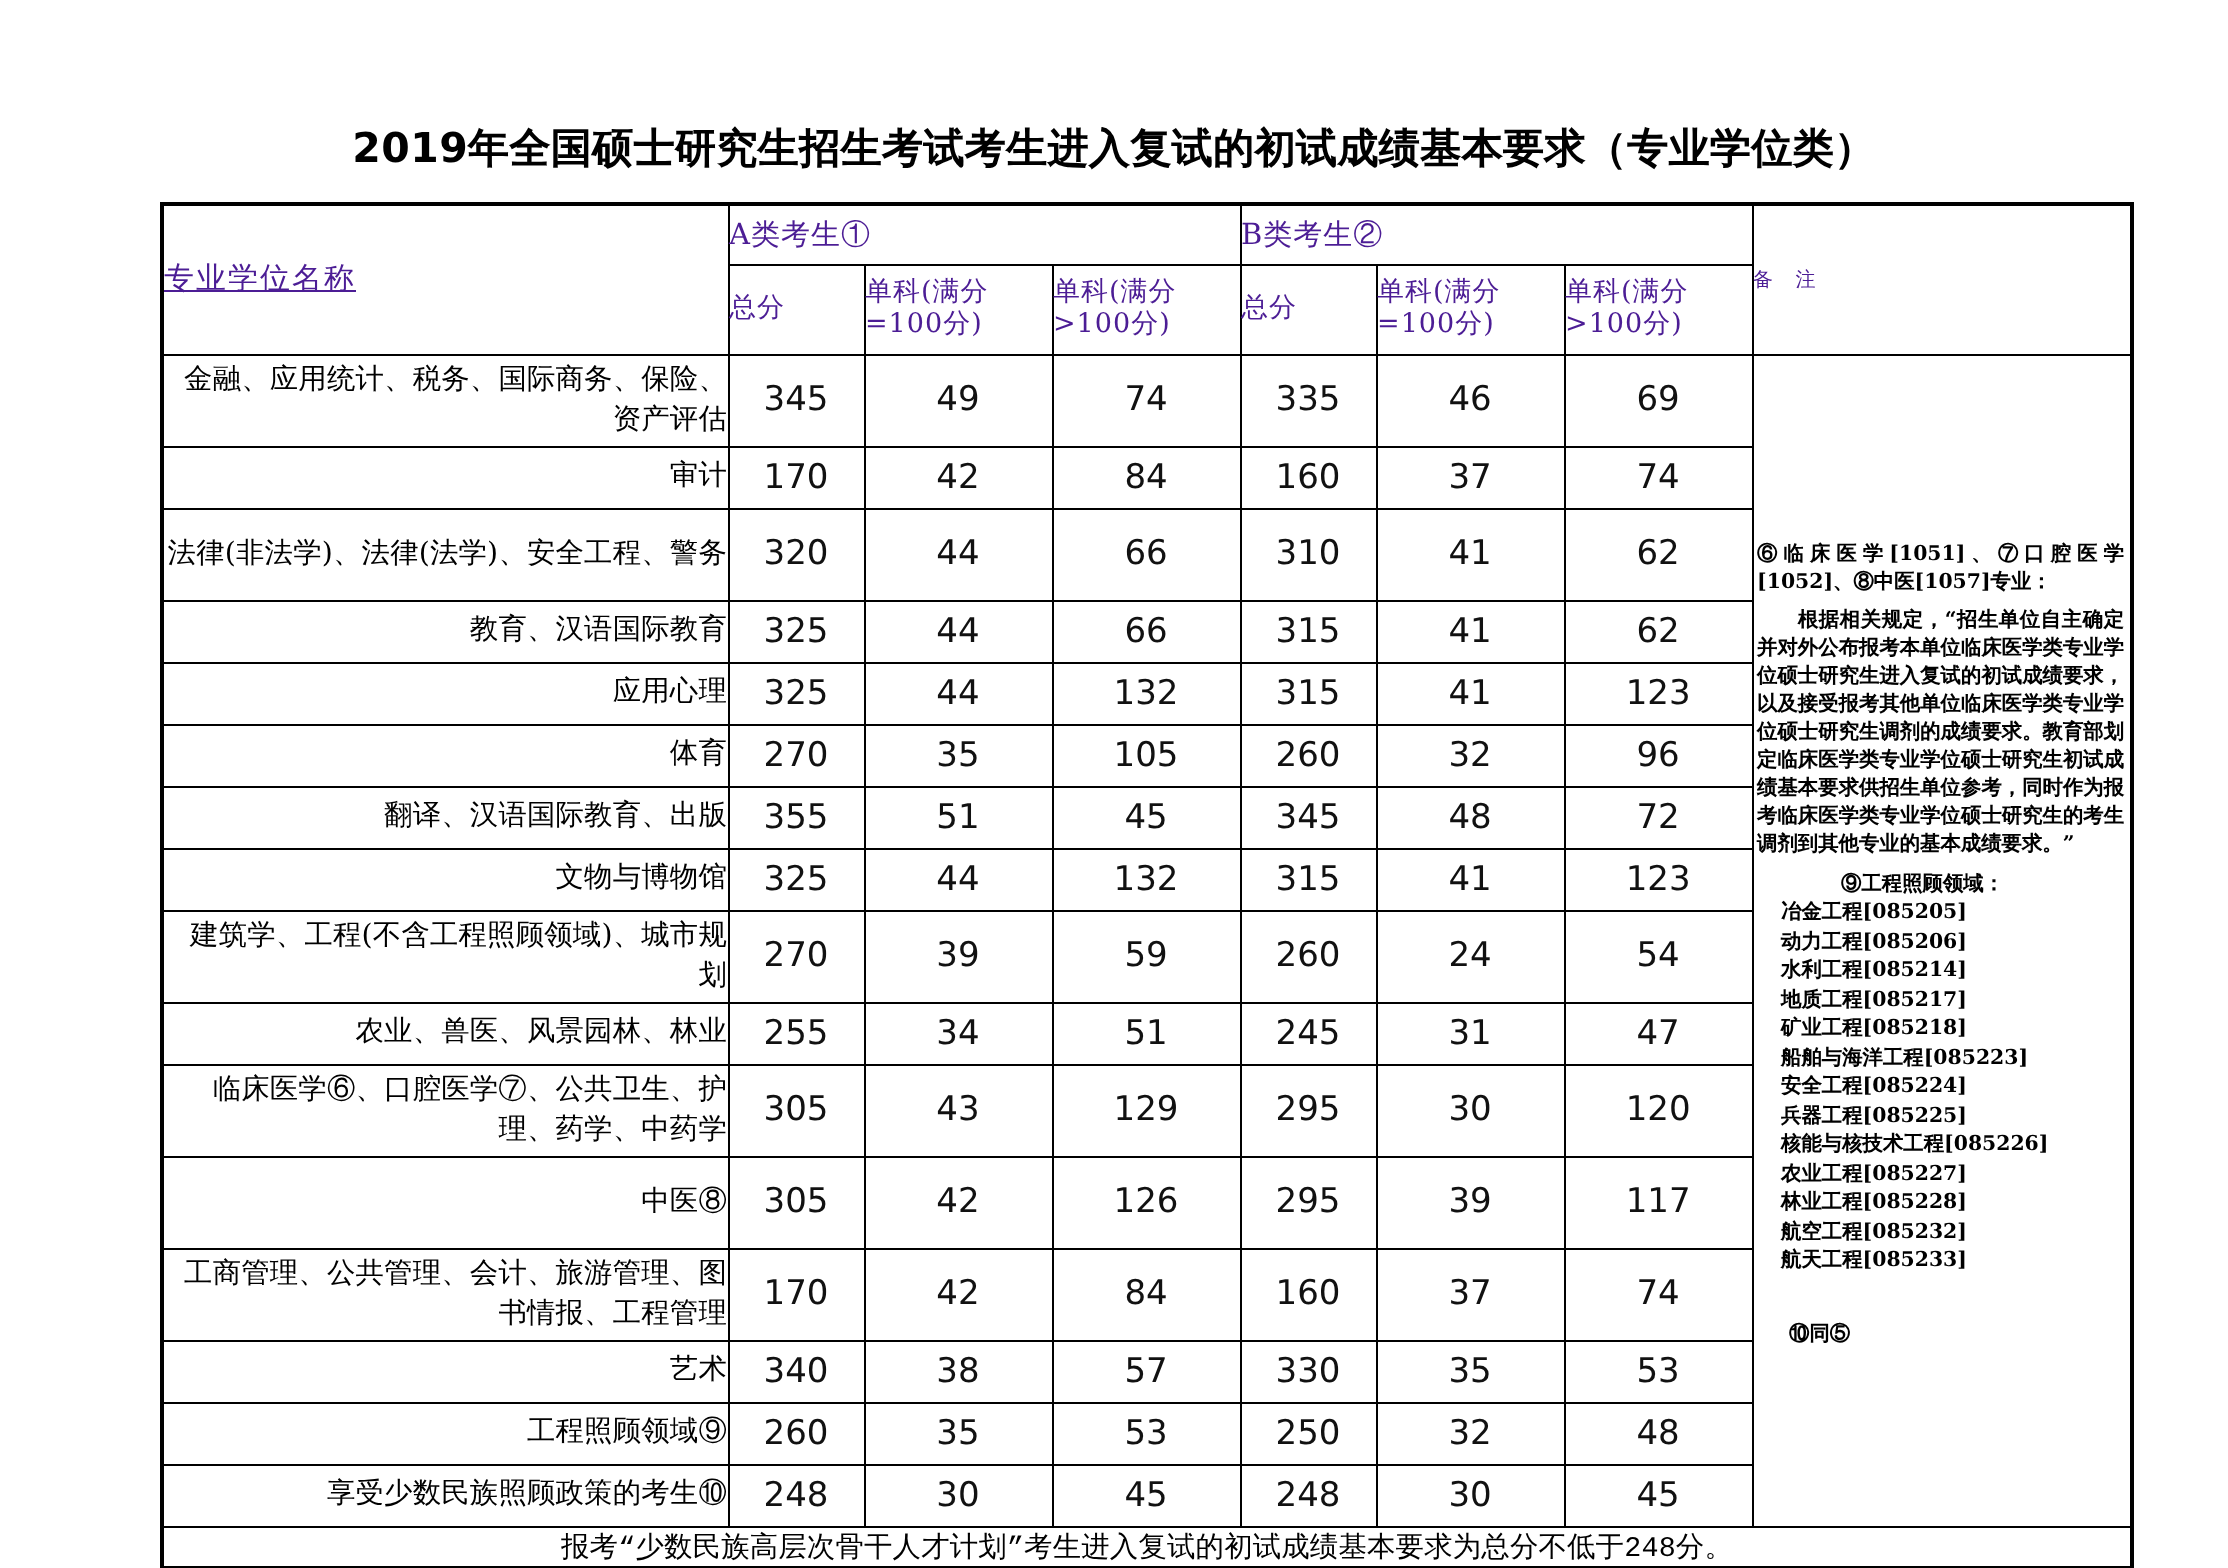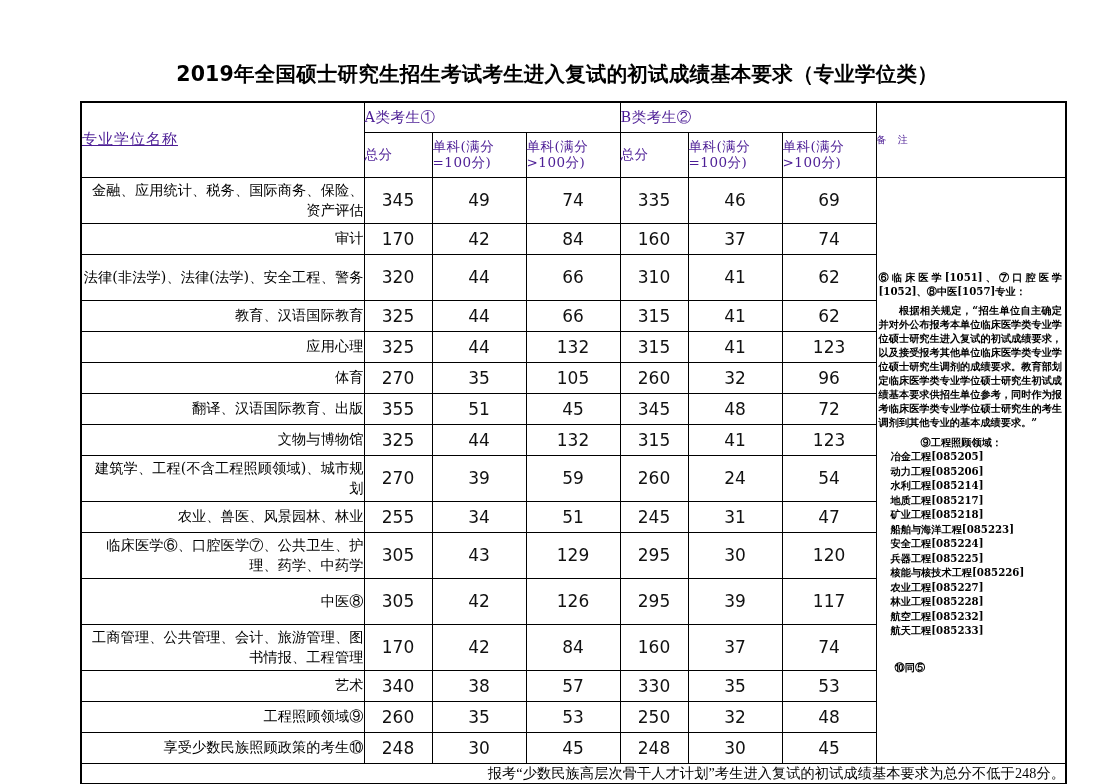--- a/index.html
+++ b/index.html
@@ -96,23 +96,23 @@
   }
   .remark-block{margin:0 0 4px 0;}
   .remark-indent{text-indent:2em;display:block;}
   .eng-title{margin-top:6px;padding-left:42px;}
   .eng-list{margin:0;padding:0;list-style:none;}
   .eng-list li{padding-left:12px;line-height:1.42;white-space:nowrap;}
   .remark-tail{margin-top:22px;padding-left:16px;}
 
   td.footer{
     padding:7px 6px 7px 10px;
-    font-family:Liberation Serif, serif;
+    font-family:Liberation Mono, monospace;
     font-size:14.2px;
-    text-align:right;
+    text-align:center;
     letter-spacing:0.1px;
   }
 
   .r-h{height:31px;}
   .r-h2{height:46px;}
 </style>
 </head>
 <body>
 
 <div class="page">

